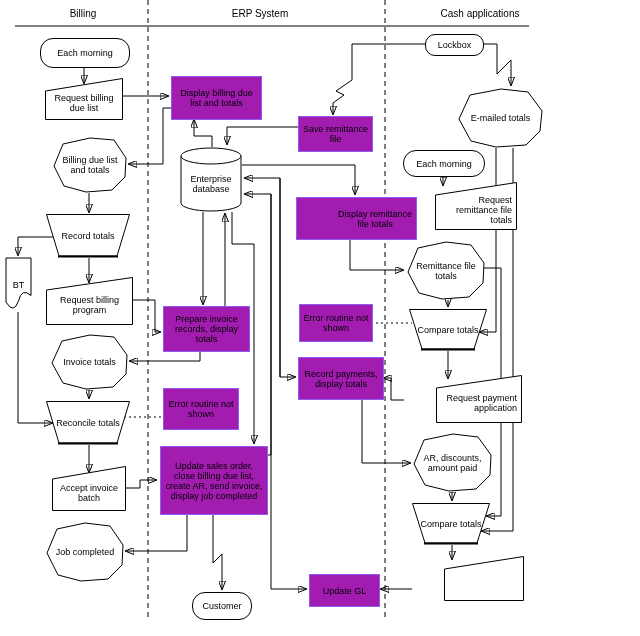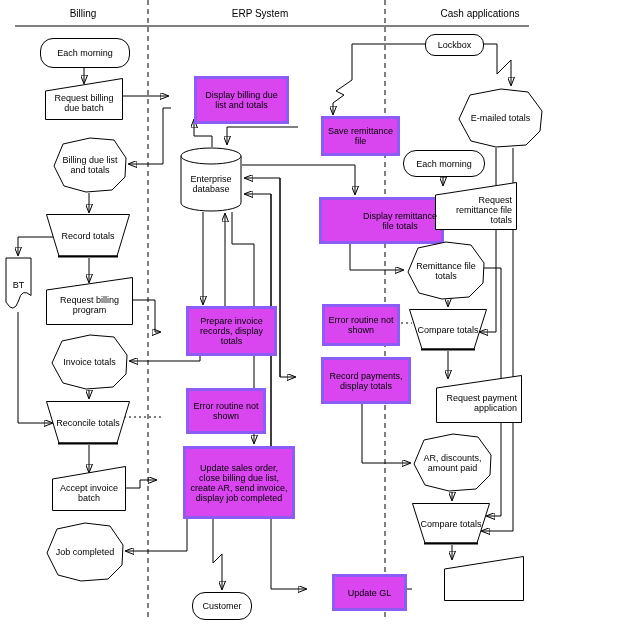--- a/index.html
+++ b/index.html
@@ -7,21 +7,21 @@
           font-family:"Liberation Sans", sans-serif;color:#000;overflow:hidden;border-radius:10px;}
   #wires{position:absolute;left:0;top:0;width:640px;height:636px;}
   #wires path, #wires line{fill:none;stroke:#000;stroke-width:1;}
   #wires path.arrow{marker-end:url(#arw);}
   #wires path.dotted{stroke-dasharray:2,3;}
   #wires line.lane-sep{stroke-dasharray:5,4;}
   .lane-title{position:absolute;font-size:10px;text-align:center;}
   .node{position:absolute;display:flex;align-items:center;justify-content:center;
         text-align:center;font-size:9px;line-height:10px;}
   .node .lbl{position:relative;z-index:2;padding:0 3px;}
-  .node.process{border:3px solid #8b5cf6;background:#d946ef;margin-left:23px;}
+  .node.process{border:1px solid #8b5cf6;background:#a21caf;}
   .node.terminator{border:1px solid #000;border-radius:13px;background:#fff;}
   .node.shp{background:transparent;border:none;}
   .node svg.outline{position:absolute;left:0;top:0;z-index:1;overflow:visible;}
   .node svg.outline polygon,.node svg.outline path,.node svg.outline ellipse{
         fill:#fff;stroke:#000;stroke-width:1;stroke-linejoin:round;}
   .node.mi .lbl{padding-top:8px;}
   .node.ra{justify-content:flex-end;text-align:right;margin-left:32px;}
   .node.ra .lbl{padding-right:5px;}
   .node.cyl .lbl{padding-top:9px;}
 </style>
@@ -88,21 +88,21 @@
   <div class="lane-title" style="left:200px;top:8px;width:120px;">ERP System</div>
   <div class="lane-title" style="left:415px;top:8px;width:130px;">Cash applications</div>
 
   <div class="node terminator" style="left:40px;top:38px;width:88px;height:28px;">
     <span class="lbl">Each morning</span>
     </div>
   <div class="node shp mi" style="left:45px;top:78px;width:78px;height:42px;">
       <svg class="outline" width="78" height="42">
         <polygon points="0.5,13 77.5,0.5 77.5,41.5 0.5,41.5"></polygon>
       </svg>
-    <span class="lbl">Request billing due batch</span>
+    <span class="lbl">Request billing due list</span>
     </div>
   <div class="node shp" style="left:53px;top:137px;width:74px;height:56px;">
       <svg class="outline" width="74" height="56">
         <polygon points="1,29 10,7 37,1 61,3 73,21 72,40 59,53 33,55 11,49"></polygon>
       </svg>
     <span class="lbl">Billing due list and totals</span>
     </div>
   <div class="node shp" style="left:46px;top:214px;width:84px;height:44px;">
       <svg class="outline" width="84" height="44">
         <polygon points="0.5,0.5 83.5,0.5 71,42 13,42"></polygon>

